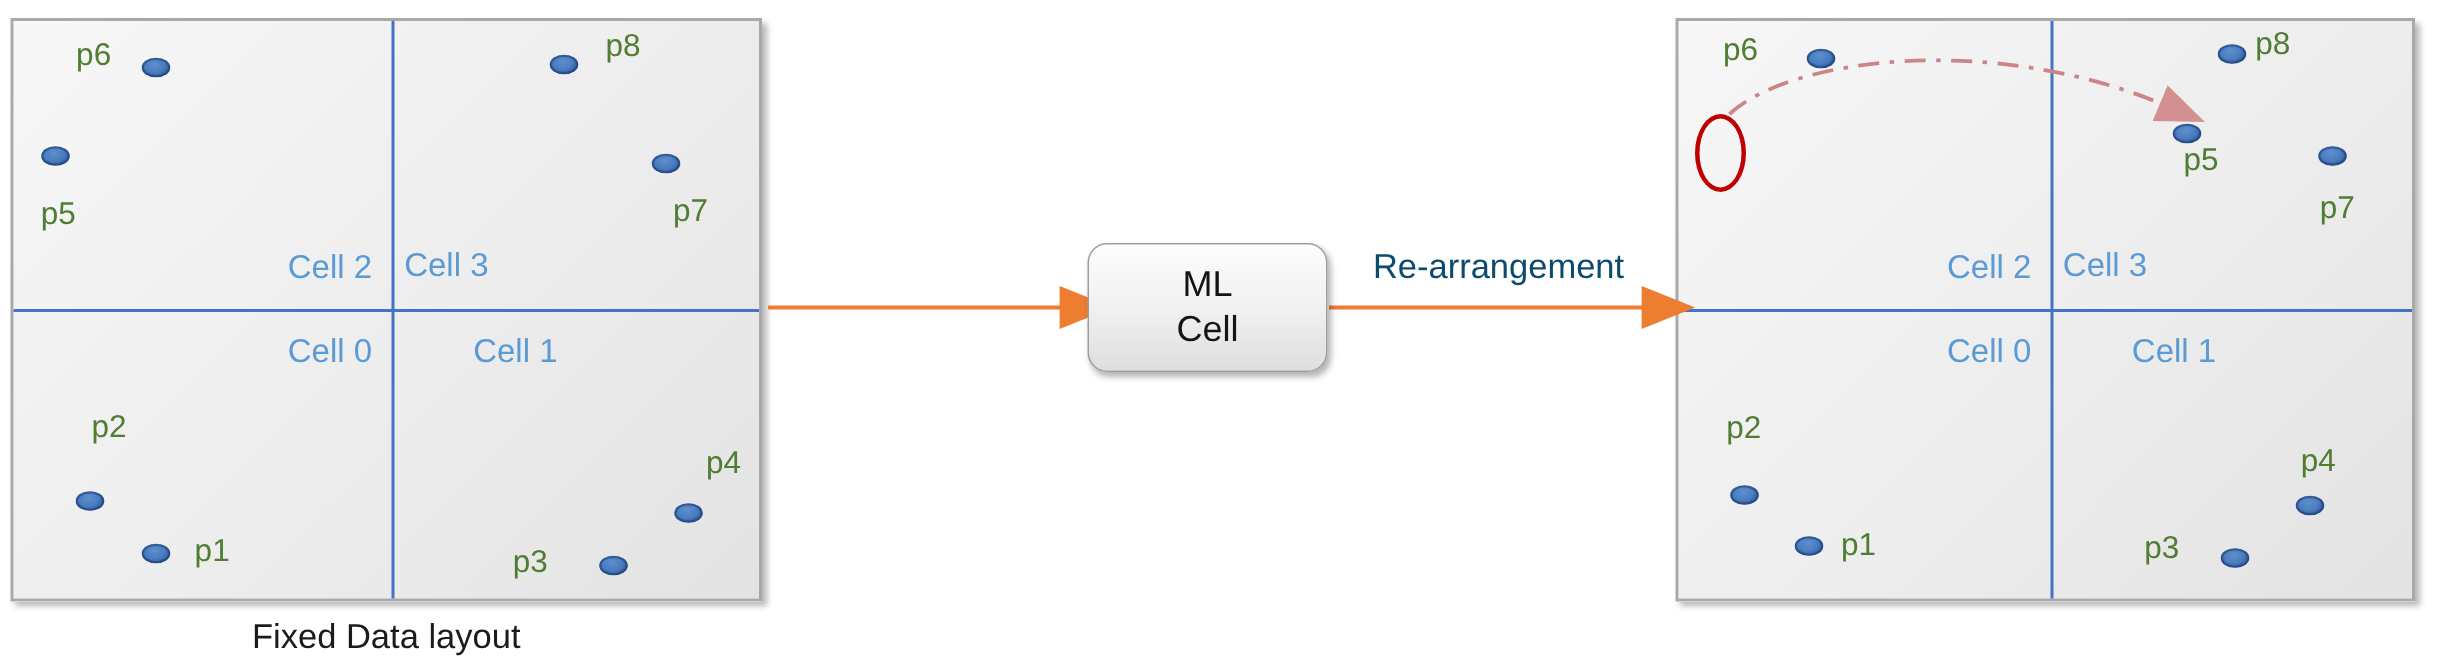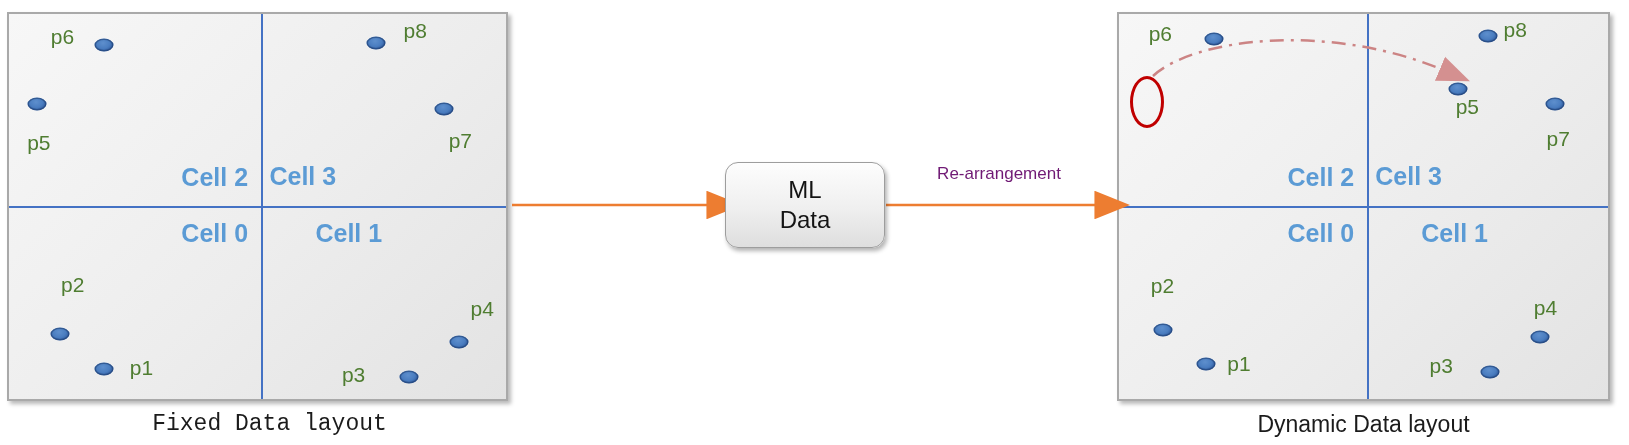--- a/index.html
+++ b/index.html
@@ -23,21 +23,21 @@
   .v-divider{
     position:absolute;top:0;bottom:0;left:50.8%;width:2px;
     background:var(--divider-blue,#4472C4);
   }
   .h-divider{
     position:absolute;left:0;right:0;top:49.8%;height:2px;
     background:var(--divider-blue,#4472C4);
   }
   .cell-label{
     position:absolute;
-    font-weight:bold;font-size:25px;line-height:23px;
+    font-weight:normal;font-size:22px;line-height:23px;
     color:var(--cell-label-blue,#5B9BD5);
     white-space:nowrap;
   }
   .cell-label.tl{right:51.9%;top:39.6%;}
   .cell-label.tr{left:52.4%;top:39.3%;}
   .cell-label.bl{right:51.9%;top:54.0%;}
   .cell-label.br{left:52.4%;top:54.0%;margin-left:46px;}
   
   .point{
     position:absolute;width:19px;height:13px;border-radius:50%;
@@ -68,29 +68,29 @@
     position:absolute;left:725px;top:162px;width:160px;height:86px;
     border:1.5px solid #9d9d9d;border-radius:13px;
     background:linear-gradient(180deg,#fdfdfd 0%,#efefef 55%,#dedede 100%);
     box-shadow:2px 3px 4px rgba(0,0,0,0.3);
     display:flex;flex-direction:column;align-items:center;justify-content:center;
     font-size:24px;line-height:30px;color:#141414;
     box-sizing:border-box;
   }
   .arrow-label{
     position:absolute;left:886px;top:164px;width:226px;
-    text-align:center;font-size:17px;color:#701a75;white-space:nowrap;
+    text-align:center;font-size:23px;color:#0c4a6e;white-space:nowrap;
   }
   
   .caption{
     position:absolute;top:411px;height:30px;
     text-align:center;font-size:23px;color:var(--caption-black,#1B1B1B);
     white-space:nowrap;
   }
-  .caption-left{left:19px;width:501px;font-family:Liberation Mono, monospace;}
+  .caption-left{left:7px;width:501px;}
   .caption-right{left:1117px;width:493px;}
 </style>
 </head>
 <body>
 
 <div class="canvas">
 
   <section class="panel panel-left">
     <div class="v-divider"></div>
     <div class="h-divider"></div>
@@ -157,21 +157,20 @@
       <marker id="orangeHead" viewBox="0 0 10 8" refX="1" refY="4" markerWidth="14" markerHeight="11" orient="auto">
         <path d="M0,0 L10,4 L0,8 z" fill="#ED7D31"></path>
       </marker>
     </defs>
     <line x1="512" y1="205" x2="710" y2="205" stroke="#ED7D31" stroke-width="2.6" marker-end="url(#orangeHead)"></line>
     <line x1="886" y1="205" x2="1098" y2="205" stroke="#ED7D31" stroke-width="2.6" marker-end="url(#orangeHead)"></line>
   </svg>
 
   <div class="ml-box">
     <div>ML</div>
-    <div>Data</div>
+    <div>Cell</div>
   </div>
 
   <div class="arrow-label">Re-arrangement</div>
 
   <div class="caption caption-left">Fixed Data layout</div>
-  <div class="caption caption-right">Dynamic Data layout</div>
 
 </div>
 
 </body></html>

